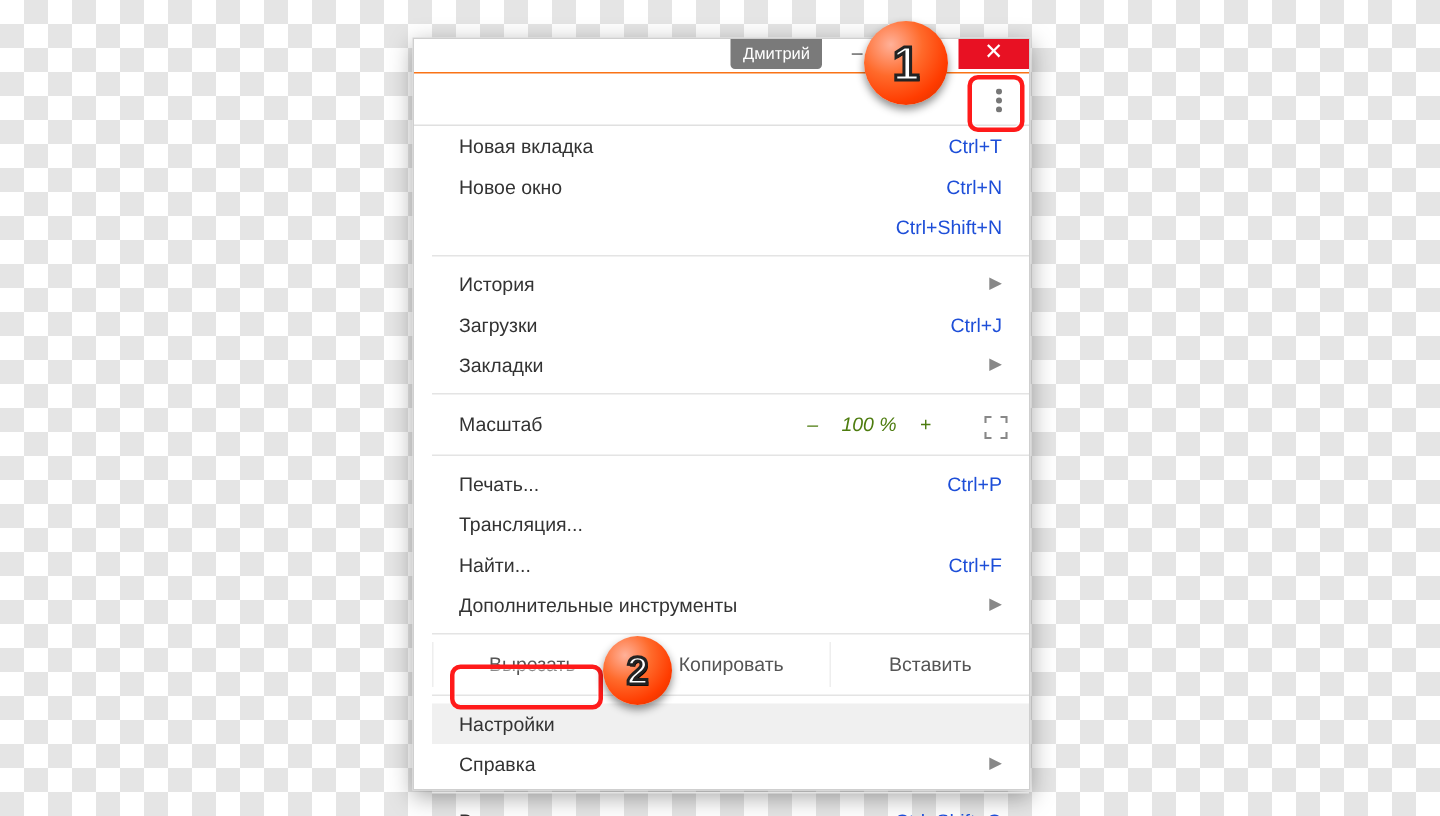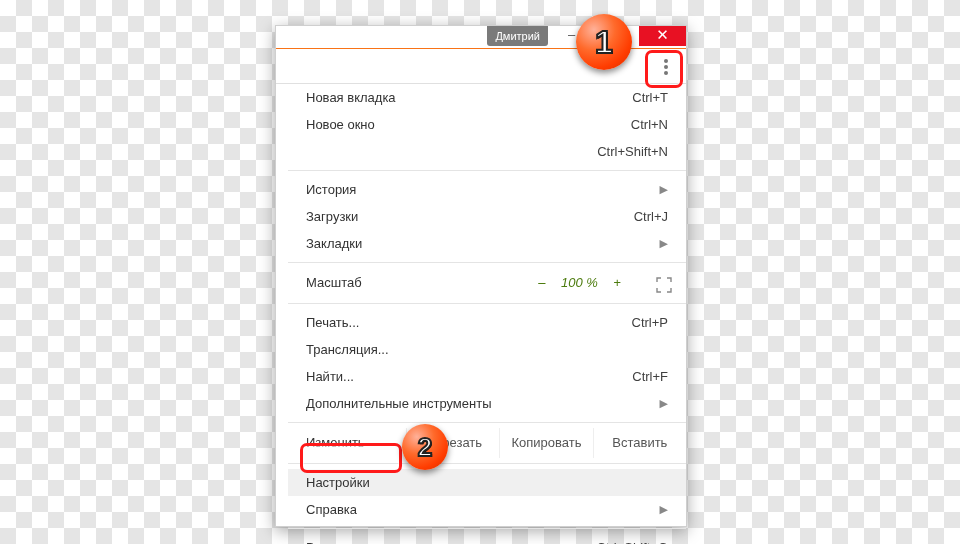--- a/index.html
+++ b/index.html
@@ -32,21 +32,21 @@
     display:flex;align-items:center;justify-content:center;color:#777;
   }
   .kebab svg{display:block}
   .hl-red{position:absolute;border:3px solid #ff1a1a;border-radius:7px;pointer-events:none;
     box-shadow:0 0 0 1px rgba(255,255,255,.6) inset;}
   .hl-kebab{right:3px;top:1px;width:32px;height:32px;}
   
   .menu{position:absolute;left:0;right:0;top:58px;bottom:0;font-size:13px;color:#333;margin-left:12px;}
   .item{position:relative;height:27px;line-height:27px;padding:0 18px;}
   .item.hover{background:#f0f0f0;}
-  .shortcut{position:absolute;right:18px;top:0;color:#404040;}
+  .shortcut{position:absolute;right:18px;top:0;color:#1d4ed8;}
   .chev{position:absolute;right:18px;top:0;color:#888;font-size:11px;}
   .sep{height:1px;background:#e4e4e4;margin:5px 0;}
   
   .zoom-row{position:relative;height:30px;line-height:30px;padding:0 18px;}
   .zoom-ctrl{position:absolute;right:58px;top:0;color:#4d7c0f;font-style:italic;}
   .zoom-ctrl span{display:inline-block;text-align:center;}
   .zminus{width:22px;}
   .zval{width:46px;}
   .zplus{width:22px;}
   .fullscreen{position:absolute;right:14px;top:6px;color:#888;}
@@ -148,21 +148,20 @@
       <span class="shortcut">Ctrl+F</span>
     </div>
     <div class="item">
       <span>Дополнительные инструменты</span>
       <span class="chev">▶</span>
     </div>
 
     <div class="sep"></div>
 
     <div class="edit-row">
-      <span class="lbl">Изменить</span>
       <span class="act">Вырезать</span>
       <span class="act">Копировать</span>
       <span class="act">Вставить</span>
     </div>
 
     <div class="sep"></div>
 
     <div class="item hover">
       <span>Настройки</span>
     </div>

